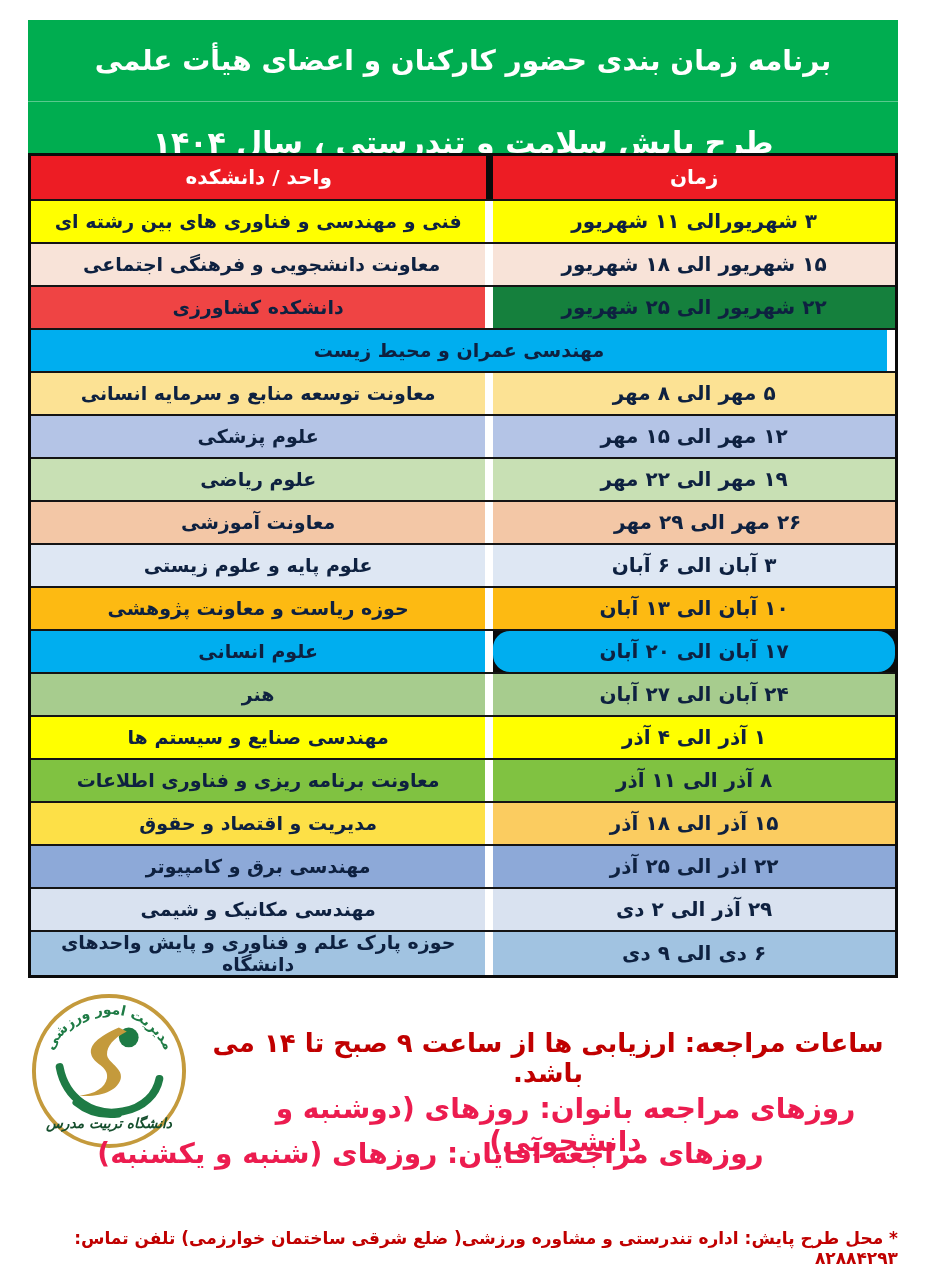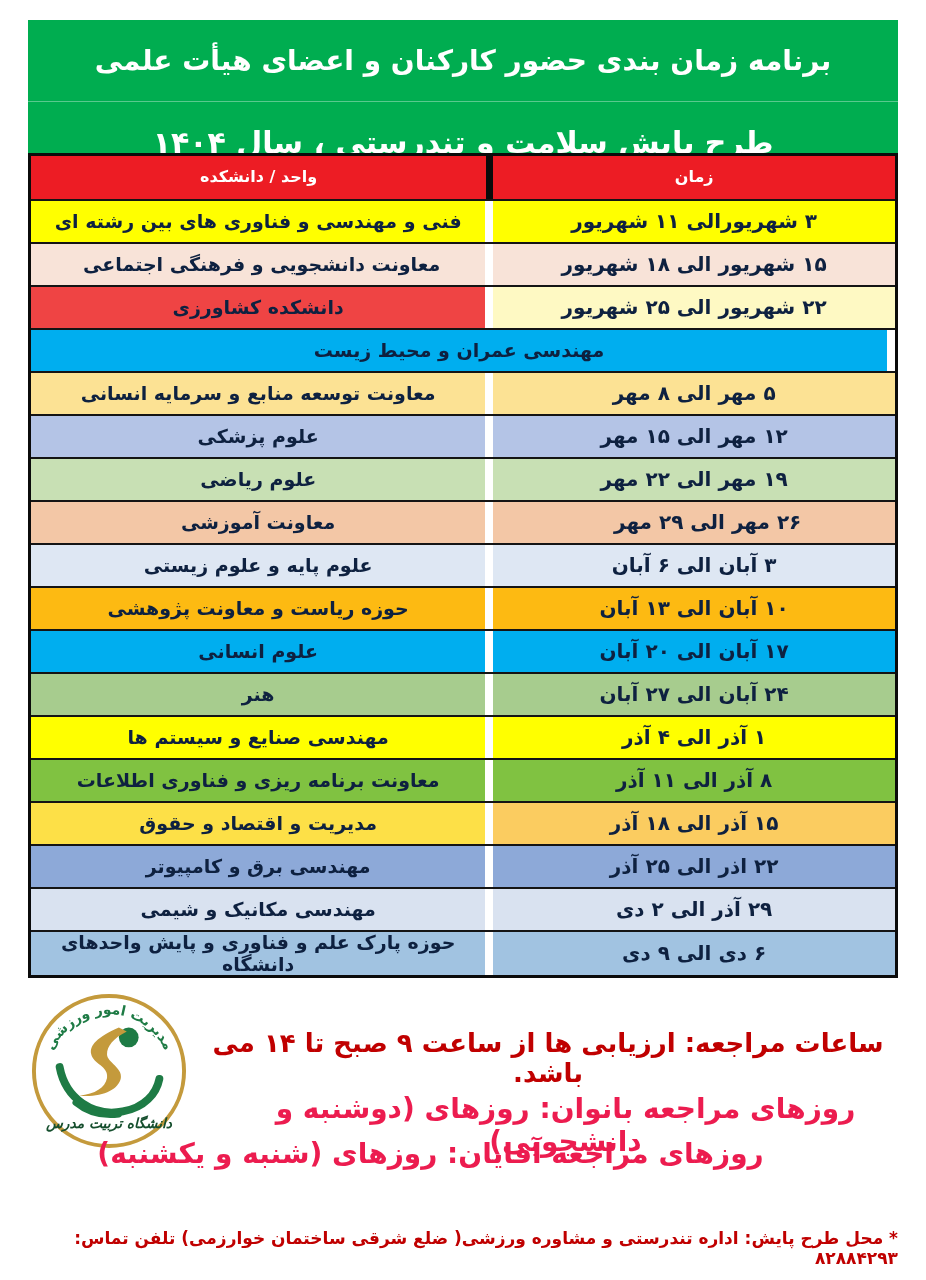--- a/index.html
+++ b/index.html
@@ -40,21 +40,21 @@
   .cell {
     display:flex; align-items:center; justify-content:center;
     font-weight:bold; color:#0e2140;
     font-size:19px; line-height:1.15;
     padding:0 10px; text-align:center;
   }
   .cell-time { width:46.5%; font-size:20px; }
   .cell-unit { flex:1; }
   .v-div { width:8px; background:#ffffff; }
   .s-row.header { height:45px; background:#ED1C24; }
-  .s-row.header .cell { color:#ffffff; font-size:16px; }
+  .s-row.header .cell { color:#ffffff; font-size:20px; }
   .s-row.header .v-div { background:#0b0b0b; width:7px; }
 
   
   .logo-wrap { position:absolute; left:30px; top:992px; width:158px; height:158px; }
   .hours-line {
     position:absolute; top:1028px; right:40px; left:210px;
     text-align:center; color:#C00000; font-weight:bold; font-size:26px;
   }
   .women-line {
     position:absolute; top:1092px; right:20px; left:225px;
@@ -92,21 +92,21 @@
       <div class="cell cell-unit" style="background: rgb(255, 255, 0);">فنی و مهندسی و فناوری های بین رشته ای</div>
     </div>
 
     <div class="s-row">
       <div class="cell cell-time" style="background: rgb(248, 227, 216);">۱۵ شهریور الی ۱۸ شهریور</div>
       <div class="v-div"></div>
       <div class="cell cell-unit" style="background: rgb(248, 227, 216); padding-left: 17px;">معاونت دانشجویی و فرهنگی اجتماعی</div>
     </div>
 
     <div class="s-row">
-      <div class="cell cell-time" style="background: #fef9c3;">۲۲ شهریور الی ۲۵ شهریور</div>
+      <div class="cell cell-time" style="background: #15803d;">۲۲ شهریور الی ۲۵ شهریور</div>
       <div class="v-div"></div>
       <div class="cell cell-unit" style="background: #ef4444;">دانشکده کشاورزی</div>
     </div>
 
     <div class="s-row">
       <div class="v-div"></div>
       <div class="cell cell-unit" style="background: rgb(0, 174, 239);">مهندسی عمران و محیط زیست</div>
     </div>
 
     <div class="s-row">
@@ -139,21 +139,21 @@
       <div class="cell cell-unit" style="background: rgb(222, 231, 243);">علوم پایه و علوم زیستی</div>
     </div>
 
     <div class="s-row">
       <div class="cell cell-time" style="background: rgb(253, 186, 18);">۱۰ آبان الی ۱۳ آبان</div>
       <div class="v-div"></div>
       <div class="cell cell-unit" style="background: rgb(253, 186, 18);">حوزه ریاست و  معاونت پژوهشی</div>
     </div>
 
     <div class="s-row">
-      <div class="cell cell-time" style="background: rgb(0, 174, 239);">۱۷ آبان الی ۲۰ آبان</div>
+      <div class="cell cell-time" style="background: rgb(0, 174, 239); border-radius: 17px;">۱۷ آبان الی ۲۰ آبان</div>
       <div class="v-div"></div>
       <div class="cell cell-unit" style="background: rgb(0, 174, 239);">علوم انسانی</div>
     </div>
 
     <div class="s-row">
       <div class="cell cell-time" style="background: rgb(167, 204, 142);">۲۴ آبان الی ۲۷ آبان</div>
       <div class="v-div"></div>
       <div class="cell cell-unit" style="background: rgb(167, 204, 142);">هنر</div>
     </div>
 

